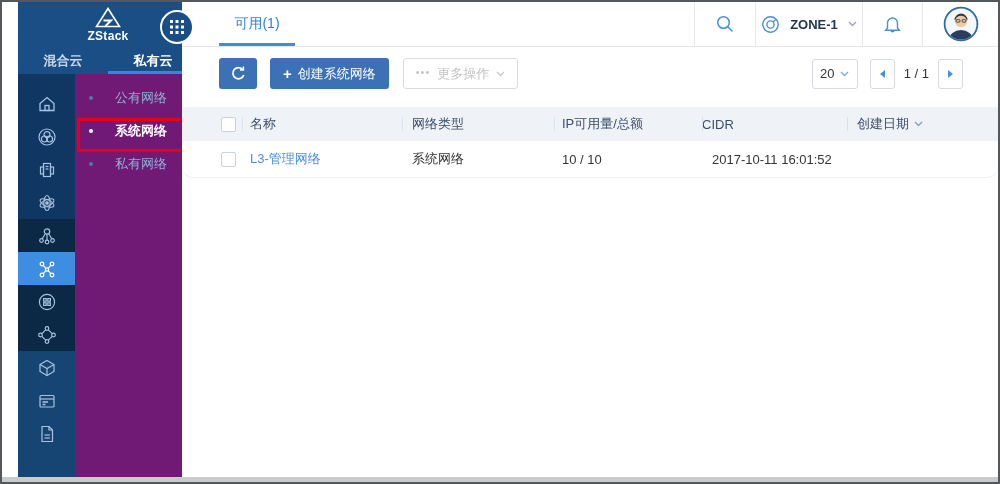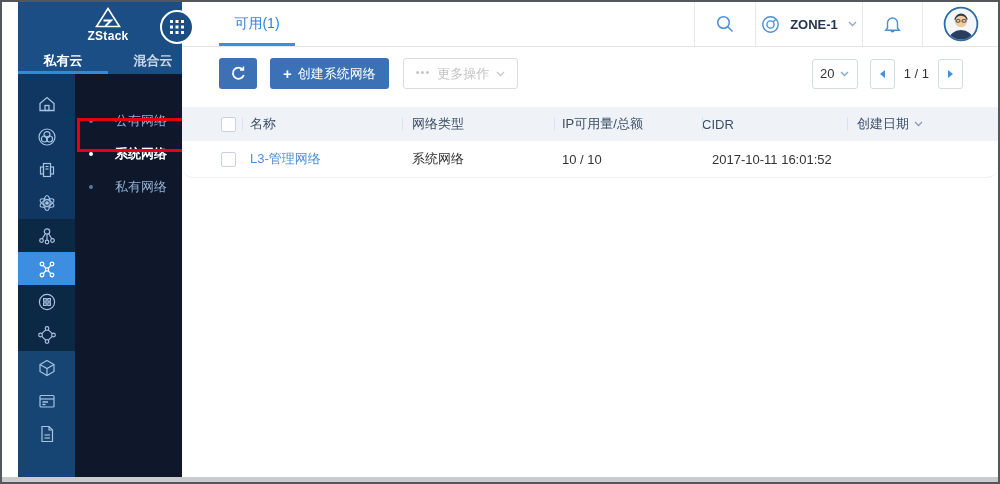--- a/index.html
+++ b/index.html
@@ -16,21 +16,21 @@
   .side-tab { flex:1; display:flex; align-items:center; justify-content:center; font-size:13px; font-weight:bold; color:#c6d8ec; cursor:pointer; }
   .side-tab.active { color:#fff; box-shadow: inset 0 -3px 0 #2f8cd8; }
 
   .rail { position:absolute; left:0; top:72px; width:57px; height:403px; display:flex; flex-direction:column; }
   .rail-top { background:#103761; padding-top:13px; }
   .rail-dark { background:#0b2844; }
   .rail-bottom { background:#164573; flex:1; }
   .rail-item { height:33px; display:flex; align-items:center; justify-content:center; color:#a7c2e2; cursor:pointer; }
   .rail-item.selected { background:#3d8ee0; color:#fff; }
 
-  .menu { position:absolute; left:57px; top:72px; width:119px; height:403px; background:#0f172a; padding-top:30px; }
+  .menu { position:absolute; left:57px; top:72px; width:119px; height:403px; background:#701a75; padding-top:7px; }
   .menu-item { height:33px; display:flex; align-items:center; padding-left:14px; color:#8fb0d4; font-size:13px; cursor:pointer; }
   .menu-item .bullet { width:4px; height:4px; border-radius:50%; background:#4f7aa8; margin-right:22px; }
   .menu-item.active { color:#fff; font-weight:bold; }
   .menu-item.active .bullet { background:#fff; }
   .red-box { position:absolute; left:2px; top:44px; width:117px; height:34px; border:3px solid #e60012; pointer-events:none; }
 
   .apps-btn { position:absolute; left:158px; top:8px; width:34px; height:34px; border-radius:50%; background:#1b4e84; border:2px solid #fff; display:flex; align-items:center; justify-content:center; color:#fff; z-index:6; cursor:pointer; }
 
   
   .main { position:absolute; left:180px; top:0; right:0; height:475px; background:#fff; }
@@ -83,22 +83,22 @@
       <div class="logo-wrap">
         <span>
           <svg width="26" height="21" viewBox="0 0 26 21" fill="none" stroke="#fff" stroke-width="1.6">
             <path d="M13 1.5 L24.5 19.5 H1.5 Z"></path>
             <path d="M8.5 13.5 L16 13.5 L10.5 19" stroke-width="2"></path>
           </svg>
         </span>
         <span class="logo-text">ZStack</span>
       </div>
       <div class="side-tabs">
+        <div class="side-tab">混合云</div>
         <div class="side-tab active">私有云</div>
-        <div class="side-tab">混合云</div>
       </div>
     </div>
 
     <div class="rail">
       <div class="rail-top">
         <div class="rail-item">
           <svg width="20" height="20" viewBox="0 0 20 20" fill="none" stroke="currentColor" stroke-width="1.3">
             <path d="M3 9.5 L10 3.5 L17 9.5 V16.5 H3 Z"></path>
               <rect x="8" y="11.5" width="4" height="5"></rect>
           </svg>

